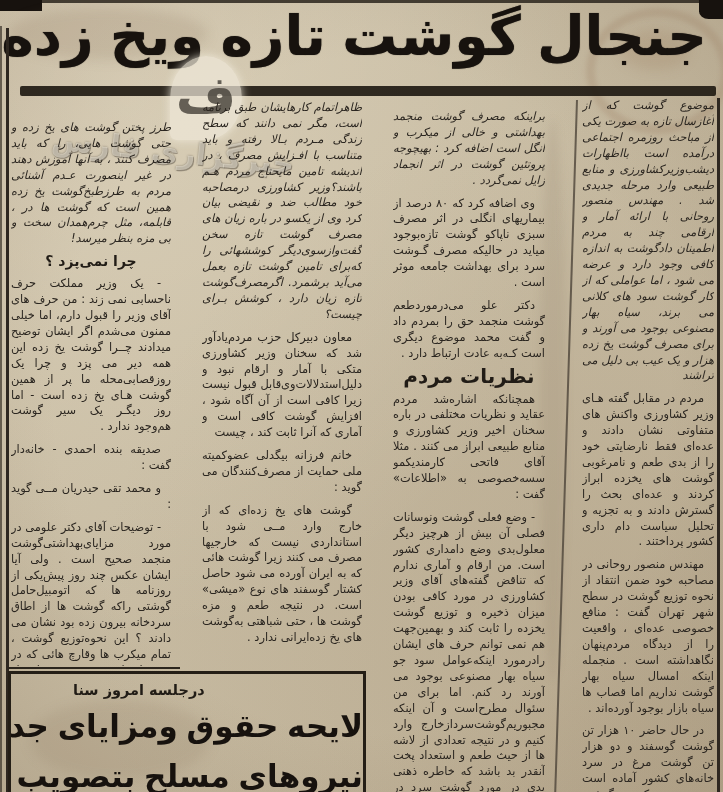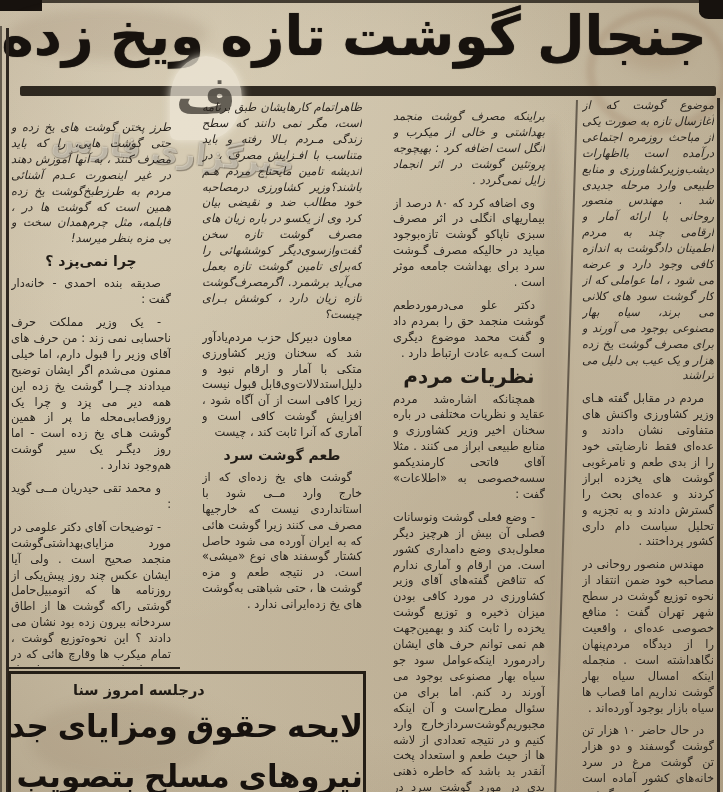--- a/index.html
+++ b/index.html
@@ -124,30 +124,30 @@
     <p>وی اضافه کرد که ۸۰ درصد از بیماریهای انگلی در اثر مصرف سبزی ناپاکو گوشت تازه‌بوجود میاید در حالیکه مصرف گـوشت سرد برای بهداشت جامعه موثر است .</p>
     <p>دکتر علو می‌درموردطعم گوشت منجمد حق را بمردم داد و گفت محمد موضوع دیگری است کـه‌به عادت ارتباط دارد .</p>
     <h2 class="subhead-lg">نظریات مردم</h2>
     <p>همچنانکه اشاره‌شد مردم عقاید و نظریات مختلفی در باره سخنان اخیر وزیر کشاورزی و منابع طبیعی ابراز می کنند . مثلا آقای فاتحی کارمندیکمو سسه‌خصوصی به «اطلاعات» گفت :</p>
     <p>- وضع فعلی گوشت ونوسانات فصلی آن بیش از هرچیز دیگر معلول‌بدی وضع دامداری کشور است. من ارقام و آماری ندارم که تناقض گفته‌های آقای وزیر کشاورزی در مورد کافی بودن میزان ذخیره و توزیع گوشت یخزده را ثابت کند و بهمین‌جهت هم نمی توانم حرف های ایشان رادرمورد اینکه‌عوامل سود جو سیاه بهار مصنوعی بوجود می آورند رد کنم. اما برای من سئوال مطرح‌است و آن اینکه مجبوریم‌گوشت‌سردازخارج وارد کنیم و در نتیجه تعدادی از لاشه ها از حیث طعم و استعداد پخت آنقدر بد باشد که خاطره ذهنی بدی در مورد گوشت سرد در مردم بوجود آورد. چرا مانباید دامداری خودرا آنقدر توسعه دهیم که به میزان کافی گوسفند در کشور باشد ، در فصل‌مناسب گوسفند ذبح و در سردخانه ها ذخیره کنیم و سه چهار ماه بعد به مردم بفروشیم. مسلما بدانید اگر گوسفند داخلی به صورت</p>
   </div>
 
   <div class="col col-3">
     <p class="noindent">ظاهراتمام کارهایشان طبق برنامه است، مگر نمی دانند که سطح زندگی مـردم بـالا رفته و باید متناسب با افـزایش مصرف ، در اندیشه تامین مایحتاج مردم هـم باشند؟وزیر کشاورزی درمصاحبه خود مطالب ضد و نقیضی بیان کرد وی از یکسو در باره زیان های مصرف گوشت تازه سخن گفت‌وازسوی‌دیگر کوششهائی را که‌برای تامین گوشت تازه بعمل می‌آید برشمرد. اگرمصرف‌گوشت تازه زیان دارد ، کوشش بـرای چیست؟</p>
     <p>معاون دبیرکل حزب مردم‌یادآور شد که سخنان وزیر کشاورزی متکی با آمار و ارقام نبود و دلیل‌استدلالات‌وی‌قابل قبول نیست زیرا کافی است از آن آگاه شود ، افزایش گوشت کافی است و آماری که آنرا ثابت کند ، چیست</p>
-    <h3 class="subhead-sm">طعم گوشت سرد</h3>
+    <p>خانم فرزانه بیگدلی عضوکمیته ملی حمایت از مصرف‌کنندگان می گوید :</p>
     <p>گوشت های یخ زده‌ای که از خارج وارد مــی شود با استانداردی نیست که خارجیها مصرف می کنند زیرا گوشت هائی که به ایران آورده می شود حاصل کشتار گوسفند های نوع «میشی» است. در نتیجه طعم و مزه گوشت ها ، حتی شباهتی به‌گوشت های یخ زده‌ایرانی ندارد .</p>
 
   </div>
 
   <div class="col col-4">
     <p class="noindent">طرز پختن گوشت های یخ زده و حتی گوشت هایی، را که باید مصرف کنند ، به آنها آموزش دهند در غیر اینصورت عـدم آشنائی مردم به طرزطبخ‌گوشت یخ زده همین است که گوشت ها در ، قابلمه، مثل چرم‌همدان سخت و بی مزه بنظر میرسد!</p>
     <h3 class="subhead-sm">چرا نمی‌پزد ؟</h3>
+    <p>- یک وزیر مملکت حرف ناحسابی نمی زند : من حرف های آقای وزیر را قبول دارم، اما خیلی ممنون می‌شدم اگر ایشان توضیح میدادند چــرا گوشت یخ زده این همه دیر می پزد و چرا یک روزقصابی‌محله ما پر از همین گوشت هـای یخ زده است - اما روز دیگـر یک سیر گوشت هم‌وجود ندارد .</p>
     <p>صدیقه بنده احمدی - خانه‌دار گفت :</p>
-    <p>- یک وزیر مملکت حرف ناحسابی نمی زند : من حرف های آقای وزیر را قبول دارم، اما خیلی ممنون می‌شدم اگر ایشان توضیح میدادند چــرا گوشت یخ زده این همه دیر می پزد و چرا یک روزقصابی‌محله ما پر از همین گوشت هـای یخ زده است - اما روز دیگـر یک سیر گوشت هم‌وجود ندارد .</p>
     <p>و محمد تقی حیدریان مــی گوید :</p>
     <p>- توضیحات آقای دکتر علومی در مورد مزایای‌بهداشتی‌گوشت منجمد صحیح است . ولی آیا ایشان عکس چند روز پیش‌یکی از روزنامه ها که اتومبیل‌حامل گوشتی راکه گوشت ها از اطاق سردخانه بیرون زده بود نشان می دادند ؟ این نحوه‌توزیع گوشت ، تمام میکرب ها وقارچ هائی که در سردخانه از بین رفته ، دوباره از طریق هوای برگرد و خاک شهر به گوشت باز می گرداند .</p>
   </div>
 
   <div class="senate-box">
     <div class="kicker">درجلسه امروز سنا</div>
     <div class="box-h l1">لایحه حقوق ومزایای جدید</div>
     <div class="box-h l2">نیروهای مسلح بتصویب رسید</div>
   </div>
 

